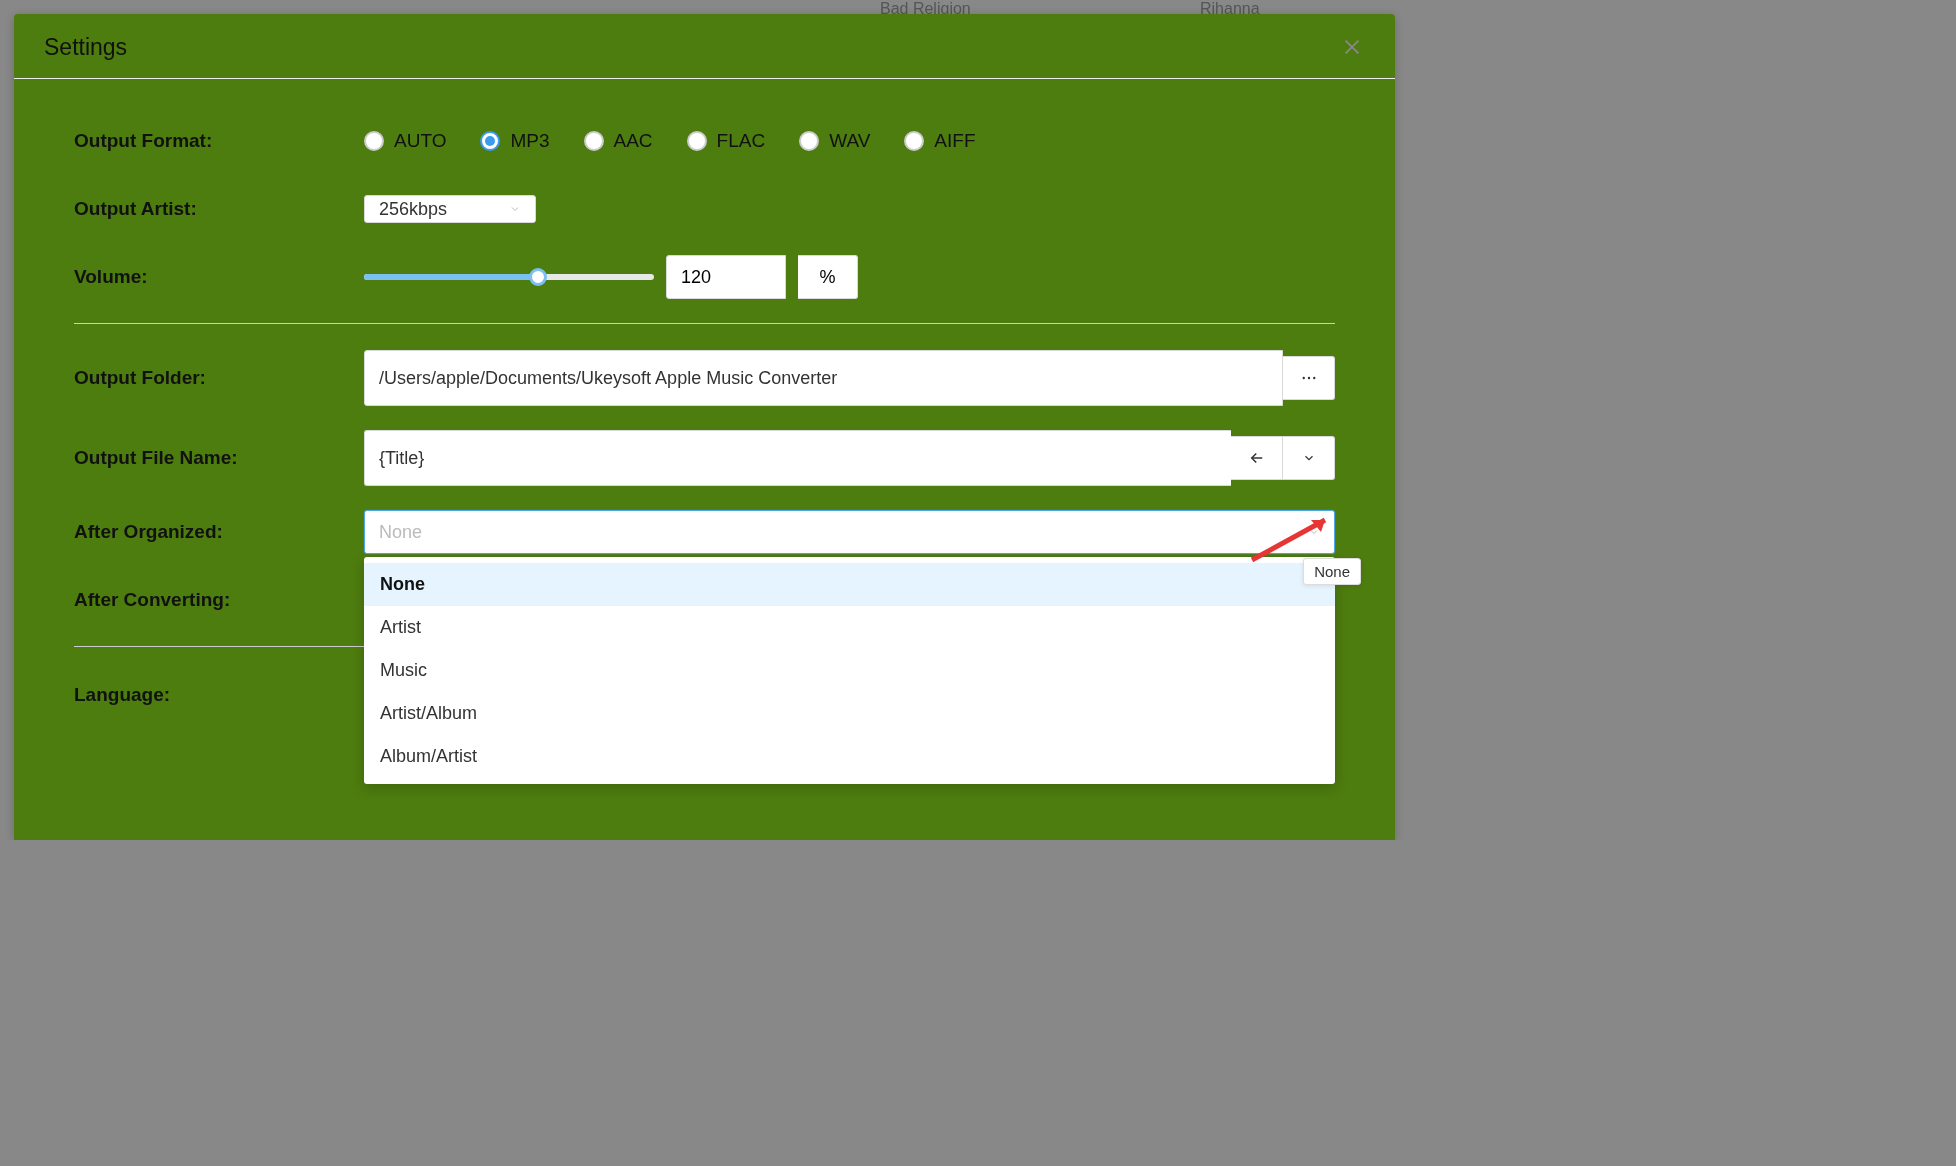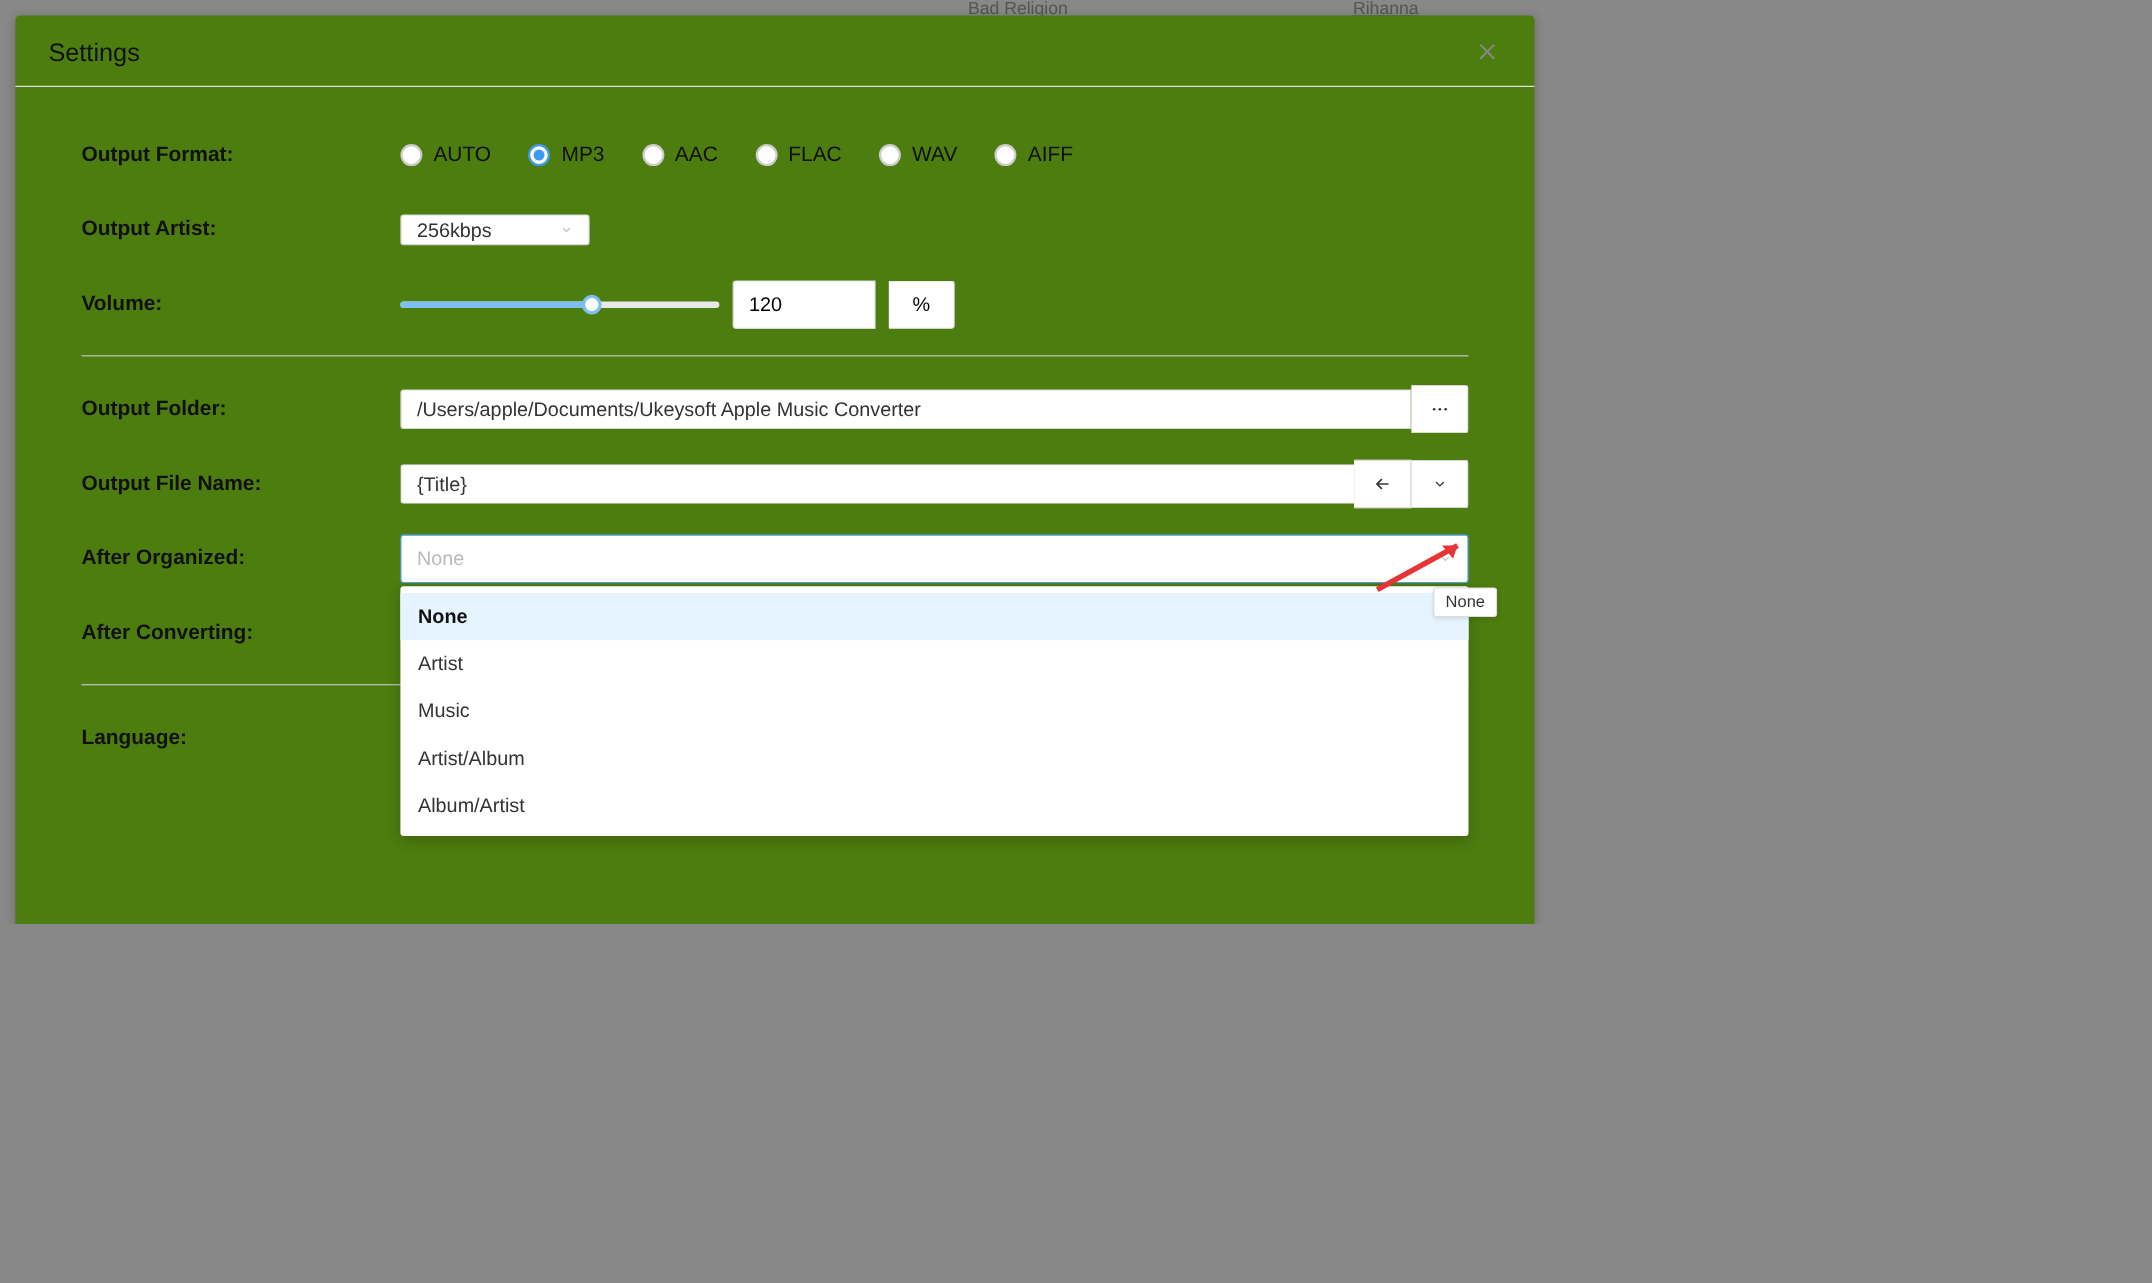--- a/index.html
+++ b/index.html
@@ -165,21 +165,21 @@
     width: 18px;
     height: 18px;
     border-radius: 50%;
     background: #fff;
     border: 3px solid #7cc0f2;
   }
   .volume-input {
     border: 1px solid #d9d9d9;
     border-radius: 3px 0 0 3px;
     height: 44px;
-    width: 130px;
+    width: 120px;
     padding: 0 14px;
     font-size: 18px;
     background: #fff;
   }
   .volume-unit {
     border: 1px solid #d9d9d9;
     border-left: none;
     border-radius: 0 3px 3px 0;
     height: 44px;
     width: 60px;
@@ -195,21 +195,21 @@
     margin: 20px 0 26px 0;
   }
   .wide-input-wrap {
     display: flex;
     width: 100%;
   }
   .wide-input {
     flex: 1;
     border: 1px solid #d9d9d9;
     border-radius: 3px 0 0 3px;
-    height: 36px;
+    height: 56px;
     padding: 0 14px;
     font-size: 18px;
     color: #333;
     background: #fff;
     display: flex;
     align-items: center;
   }
   .input-addon {
     border: 1px solid #d9d9d9;
     border-left: none;
@@ -282,21 +282,21 @@
     position: absolute;
     pointer-events: none;
     z-index: 55;
   }
 </style>
 </head>
 <body>
 
 <div class="backdrop">
   <span class="bg-row" style="top:0px; left:880px;">Bad Religion</span>
-  <span class="bg-row" style="top:0px; left:1230px;text-decoration:underline;">Rihanna</span>
+  <span class="bg-row" style="top:0px; left:1200px;text-decoration:underline;">Rihanna</span>
   <span class="bg-row" style="bottom:0px; left:880px;">Fred again</span>
   <span class="bg-row" style="bottom:0px; left:1200px;">Ólafur Arnalds</span>
 </div>
 
 <div class="modal">
   <div class="modal-header">
     <div class="modal-title">Settings</div>
     <button class="close-btn">
       <svg viewBox="0 0 24 24" width="22" height="22" fill="none" stroke="currentColor" stroke-width="2">
           <path d="M5 5 L19 19 M19 5 L5 19"></path>

